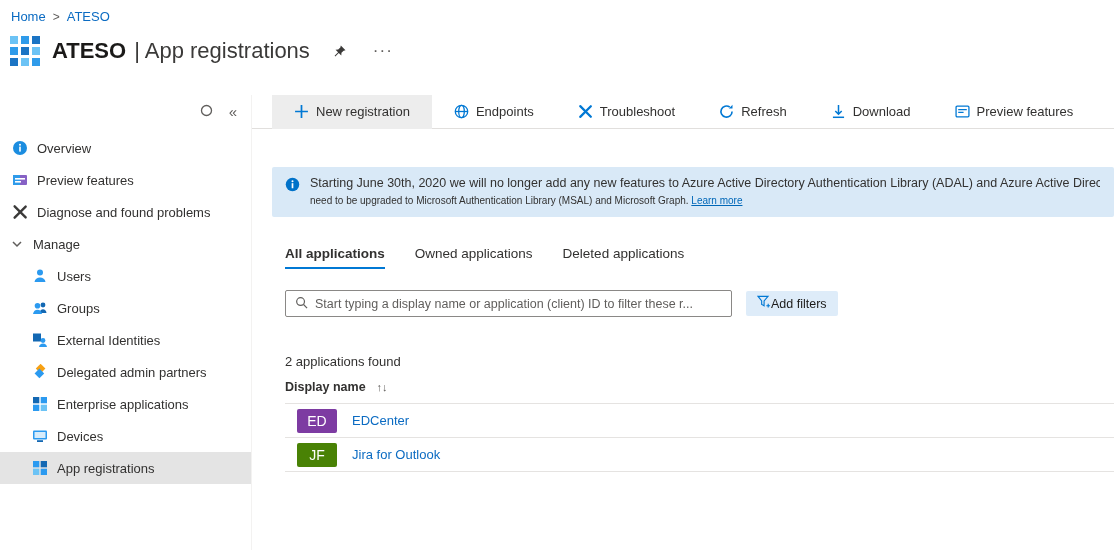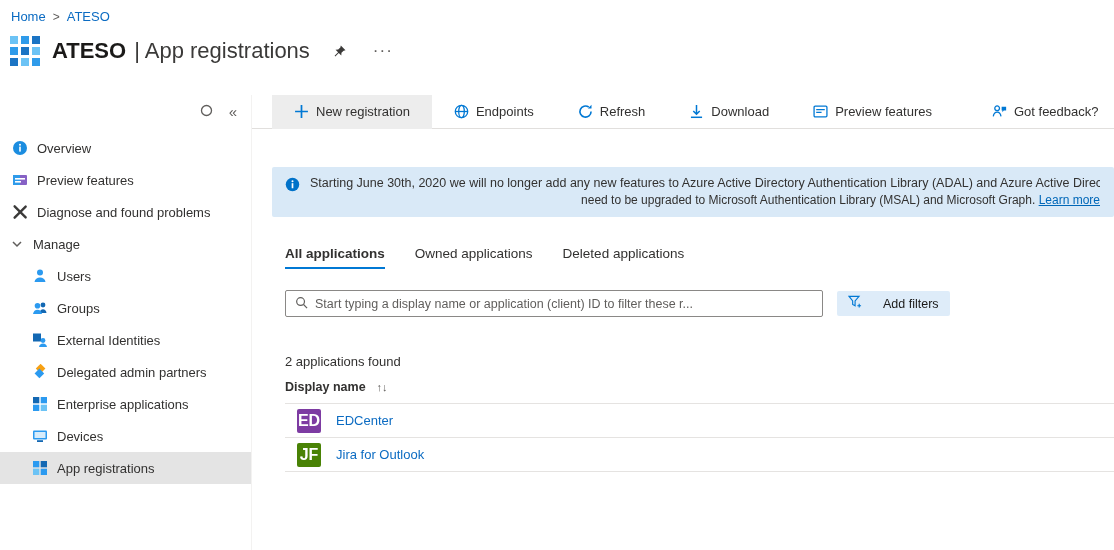--- a/index.html
+++ b/index.html
@@ -39,45 +39,45 @@
   .tb { display:flex; align-items:center; gap:7px; height:34px; padding:0 22px; background:transparent; border:0; font-family:inherit; font-size:13px; color:#323130; cursor:pointer; white-space:nowrap; }
   .tb.highlight { background:#ededed; }
   .tb svg { width:15px; height:15px; display:block; }
   .tb-sep { width:1px; height:16px; background:#c8c6c4; margin:0 8px; }
 
   
   .banner { position:relative; margin:38px 0 0 20px; background:#d9e9f7; border-radius:2px; padding:8px 14px 8px 38px; overflow:hidden; }
   .info-badge { position:absolute; left:13px; top:10px; }
   .info-badge svg { width:15px; height:15px; display:block; }
   .banner .b1 { font-size:12.5px; line-height:17px; white-space:nowrap; overflow:hidden; }
-  .banner .b2 { font-size:12px; line-height:17px;text-align:right; }
+  .banner .b2 { font-size:10px; line-height:17px; }
   .learn { color:#0067b8; text-decoration:underline; cursor:pointer; }
 
   
   .tabs { display:flex; gap:30px; margin:29px 0 0 33px; font-size:13.5px; }
   .tab { padding-bottom:8px; position:relative; cursor:pointer; color:#323130; }
   .tab.active { font-weight:700; }
   .tab.active::after { content:""; position:absolute; left:0; right:0; bottom:0; height:2px; background:#0078d4; }
 
   
   .search-row { display:flex; align-items:center; gap:14px; margin:21px 0 0 33px; }
-  .search-box { width:538px; height:27px; border:1px solid #8a8886; border-radius:2px; display:flex; align-items:center; gap:7px; padding:0 9px; background:#fff; }
+  .search-box { width:447px; height:27px; border:1px solid #8a8886; border-radius:2px; display:flex; align-items:center; gap:7px; padding:0 9px; background:#fff; }
   .search-box svg { width:13px; height:13px; flex:0 0 13px; }
   .search-box input { flex:1; border:0; outline:none; font-family:inherit; font-size:12.5px; color:#323130; background:transparent; }
   .search-box input::placeholder { color:#605e5c; opacity:1; }
-  .add-filters { height:25px; background:#deecf9; border:0; border-radius:2px; display:flex; align-items:center; gap:21px; padding:0 11px; font-family:inherit; font-size:12.5px; color:#1b1a19; cursor:pointer; }
+  .add-filters { height:25px; background:#deecf9; border:0; border-radius:2px; display:flex; align-items:center; gap:0; padding:0 11px; font-family:inherit; font-size:12.5px; color:#1b1a19; cursor:pointer; }
   .add-filters svg { width:14px; height:14px; }
 
   
   .count { margin:37px 0 0 33px; font-size:13px; }
   .col-header { margin:11px 0 0 33px; font-size:12.5px; font-weight:700; display:flex; align-items:center; gap:11px; cursor:pointer; }
   .sort { color:#605e5c; font-size:11px; font-weight:400; }
   .rows { margin:9px 0 0 33px; border-top:1px solid #e5e3e1; }
   .row { height:34px; display:flex; align-items:center; gap:15px; padding-left:12px; border-bottom:1px solid #e5e3e1; cursor:pointer; }
-  .avatar { width:24px; height:24px; border-radius:2px; color:#fff; font-size:16px; font-weight:700; display:flex; align-items:center; justify-content:center; }
+  .avatar { width:40px; height:24px; border-radius:2px; color:#fff; font-size:14px; font-weight:400; display:flex; align-items:center; justify-content:center; }
   .row-link { color:#0b6bc2; font-size:13px; text-decoration:none; cursor:pointer; }
 </style>
 </head>
 <body>
 
 <div class="page">
 
   <div class="breadcrumb">
     <a>Home</a>
     <span class="bc-sep">&gt;</span>
@@ -265,20 +265,31 @@
               <circle cx="7" cy="7" r="5.8" fill="none" stroke="#0078d4" stroke-width="1.2"></circle>
               <ellipse cx="7" cy="7" rx="2.6" ry="5.8" fill="none" stroke="#0078d4" stroke-width="1.2"></ellipse>
               <path d="M1.2 7h11.6" stroke="#0078d4" stroke-width="1.2"></path>
             </svg>
         </span>
         <span>Endpoints</span>
       </button>
       <button class="tb">
         <span>
           <svg viewBox="0 0 14 14">
+              <g fill="#0078d4">
+                <rect x="6" y="-1" width="2.1" height="16" rx="1" transform="rotate(45 7 7)"></rect>
+                <rect x="6" y="-1" width="2.1" height="16" rx="1" transform="rotate(-45 7 7)"></rect>
+              </g>
+            </svg>
+        </span>
+        <span>Troubleshoot</span>
+      </button>
+      <button class="tb">
+        <span>
+          <svg viewBox="0 0 14 14">
               <path d="M12.2 7A5.2 5.2 0 1 1 10 2.8" fill="none" stroke="#0078d4" stroke-width="1.5"></path>
               <path d="M12.6 0.8v3.4H9.2z" fill="#0078d4"></path>
             </svg>
         </span>
         <span>Refresh</span>
       </button>
       <button class="tb">
         <span>
           <svg viewBox="0 0 14 14">
               <path d="M7 1v8M4 6.5L7 9.5l3-3" fill="none" stroke="#0078d4" stroke-width="1.4"></path>

